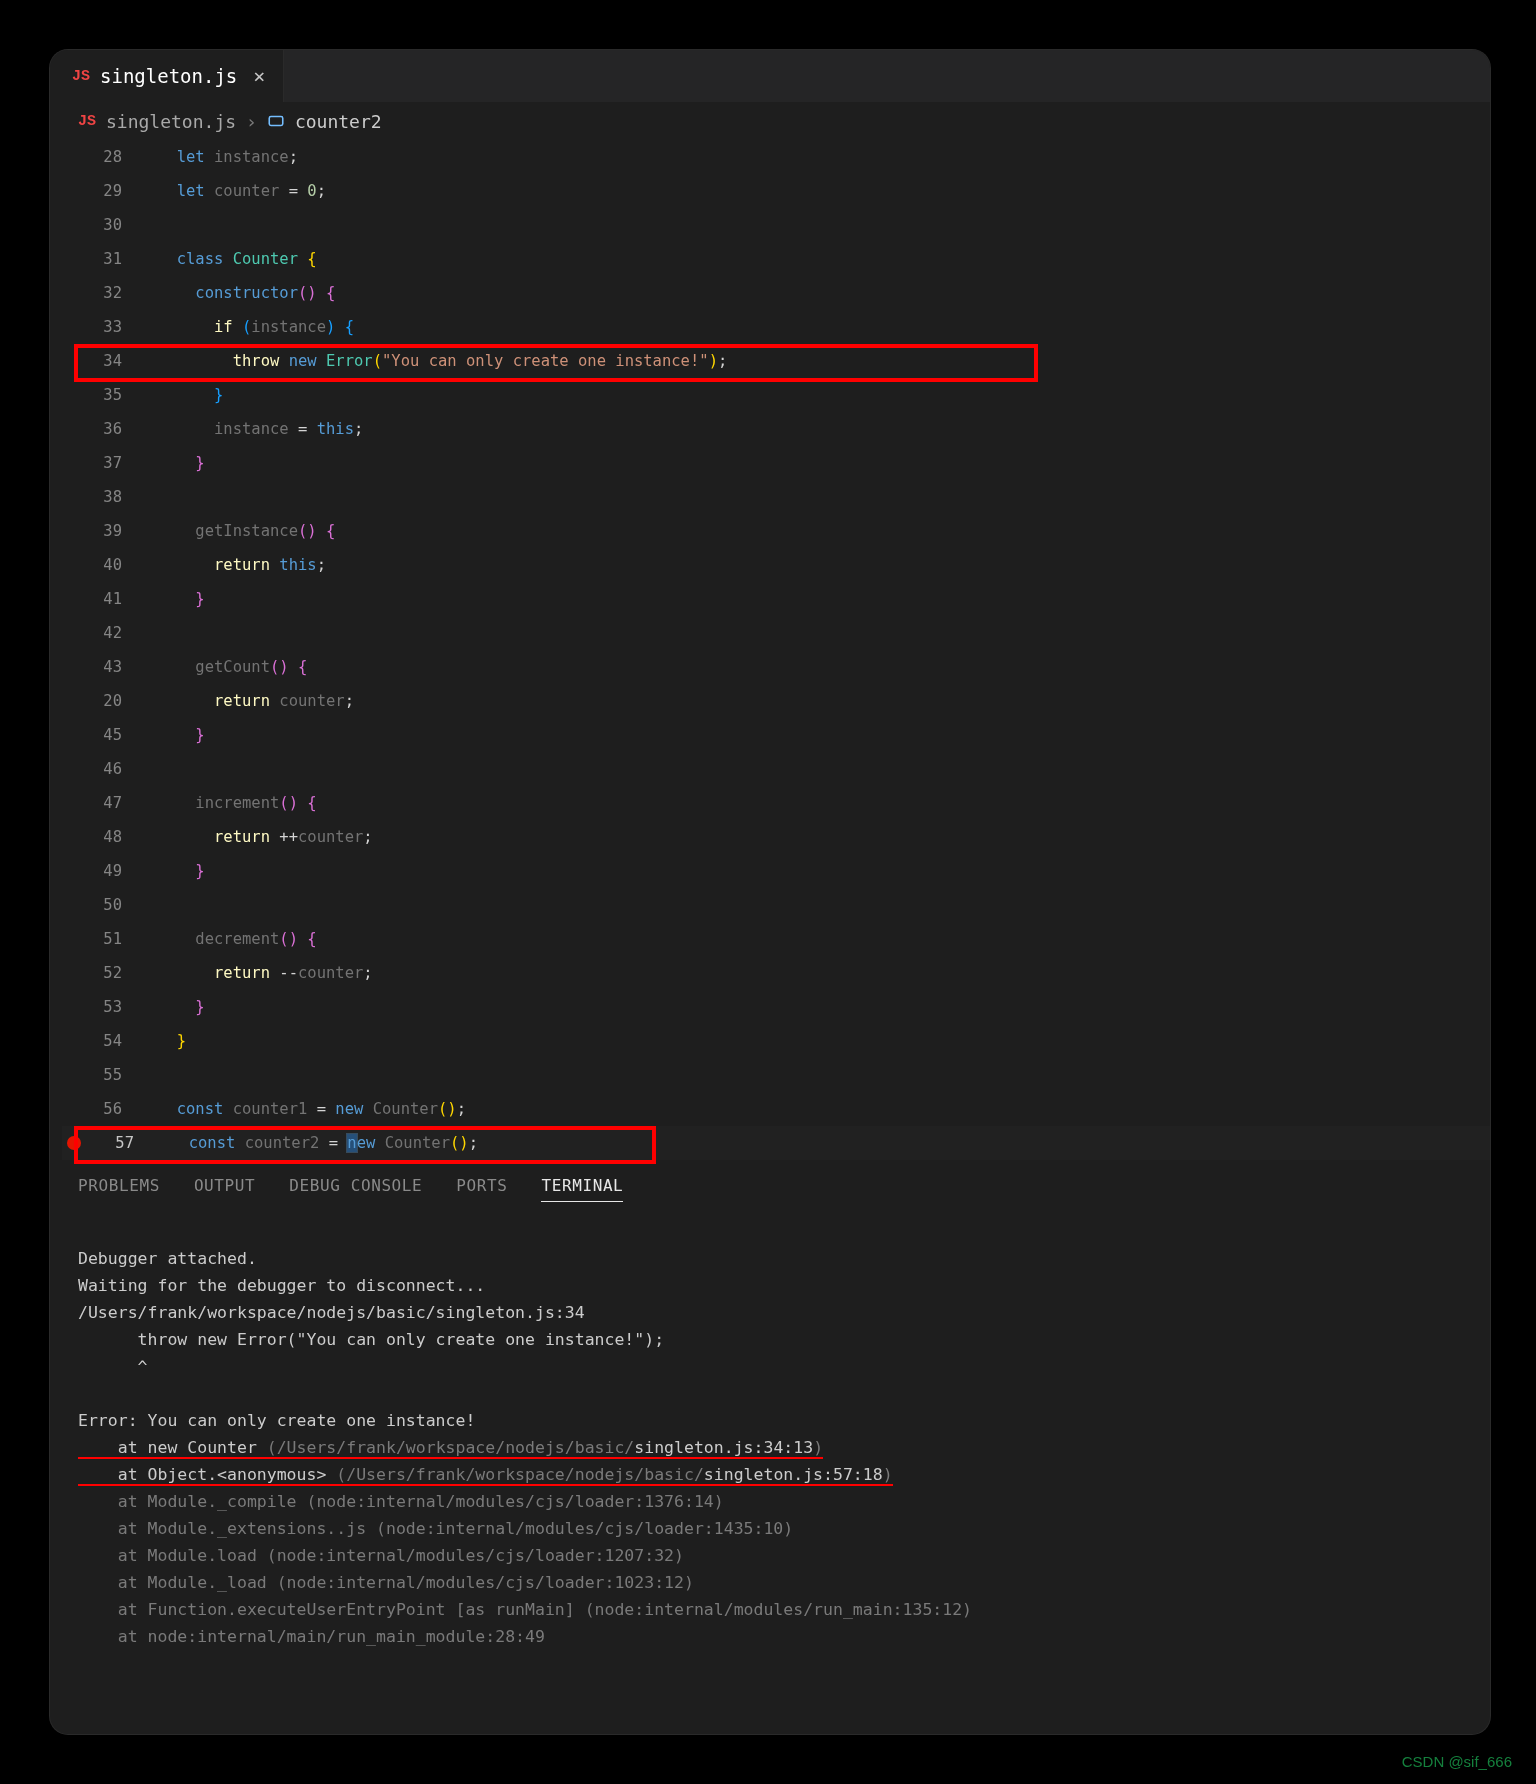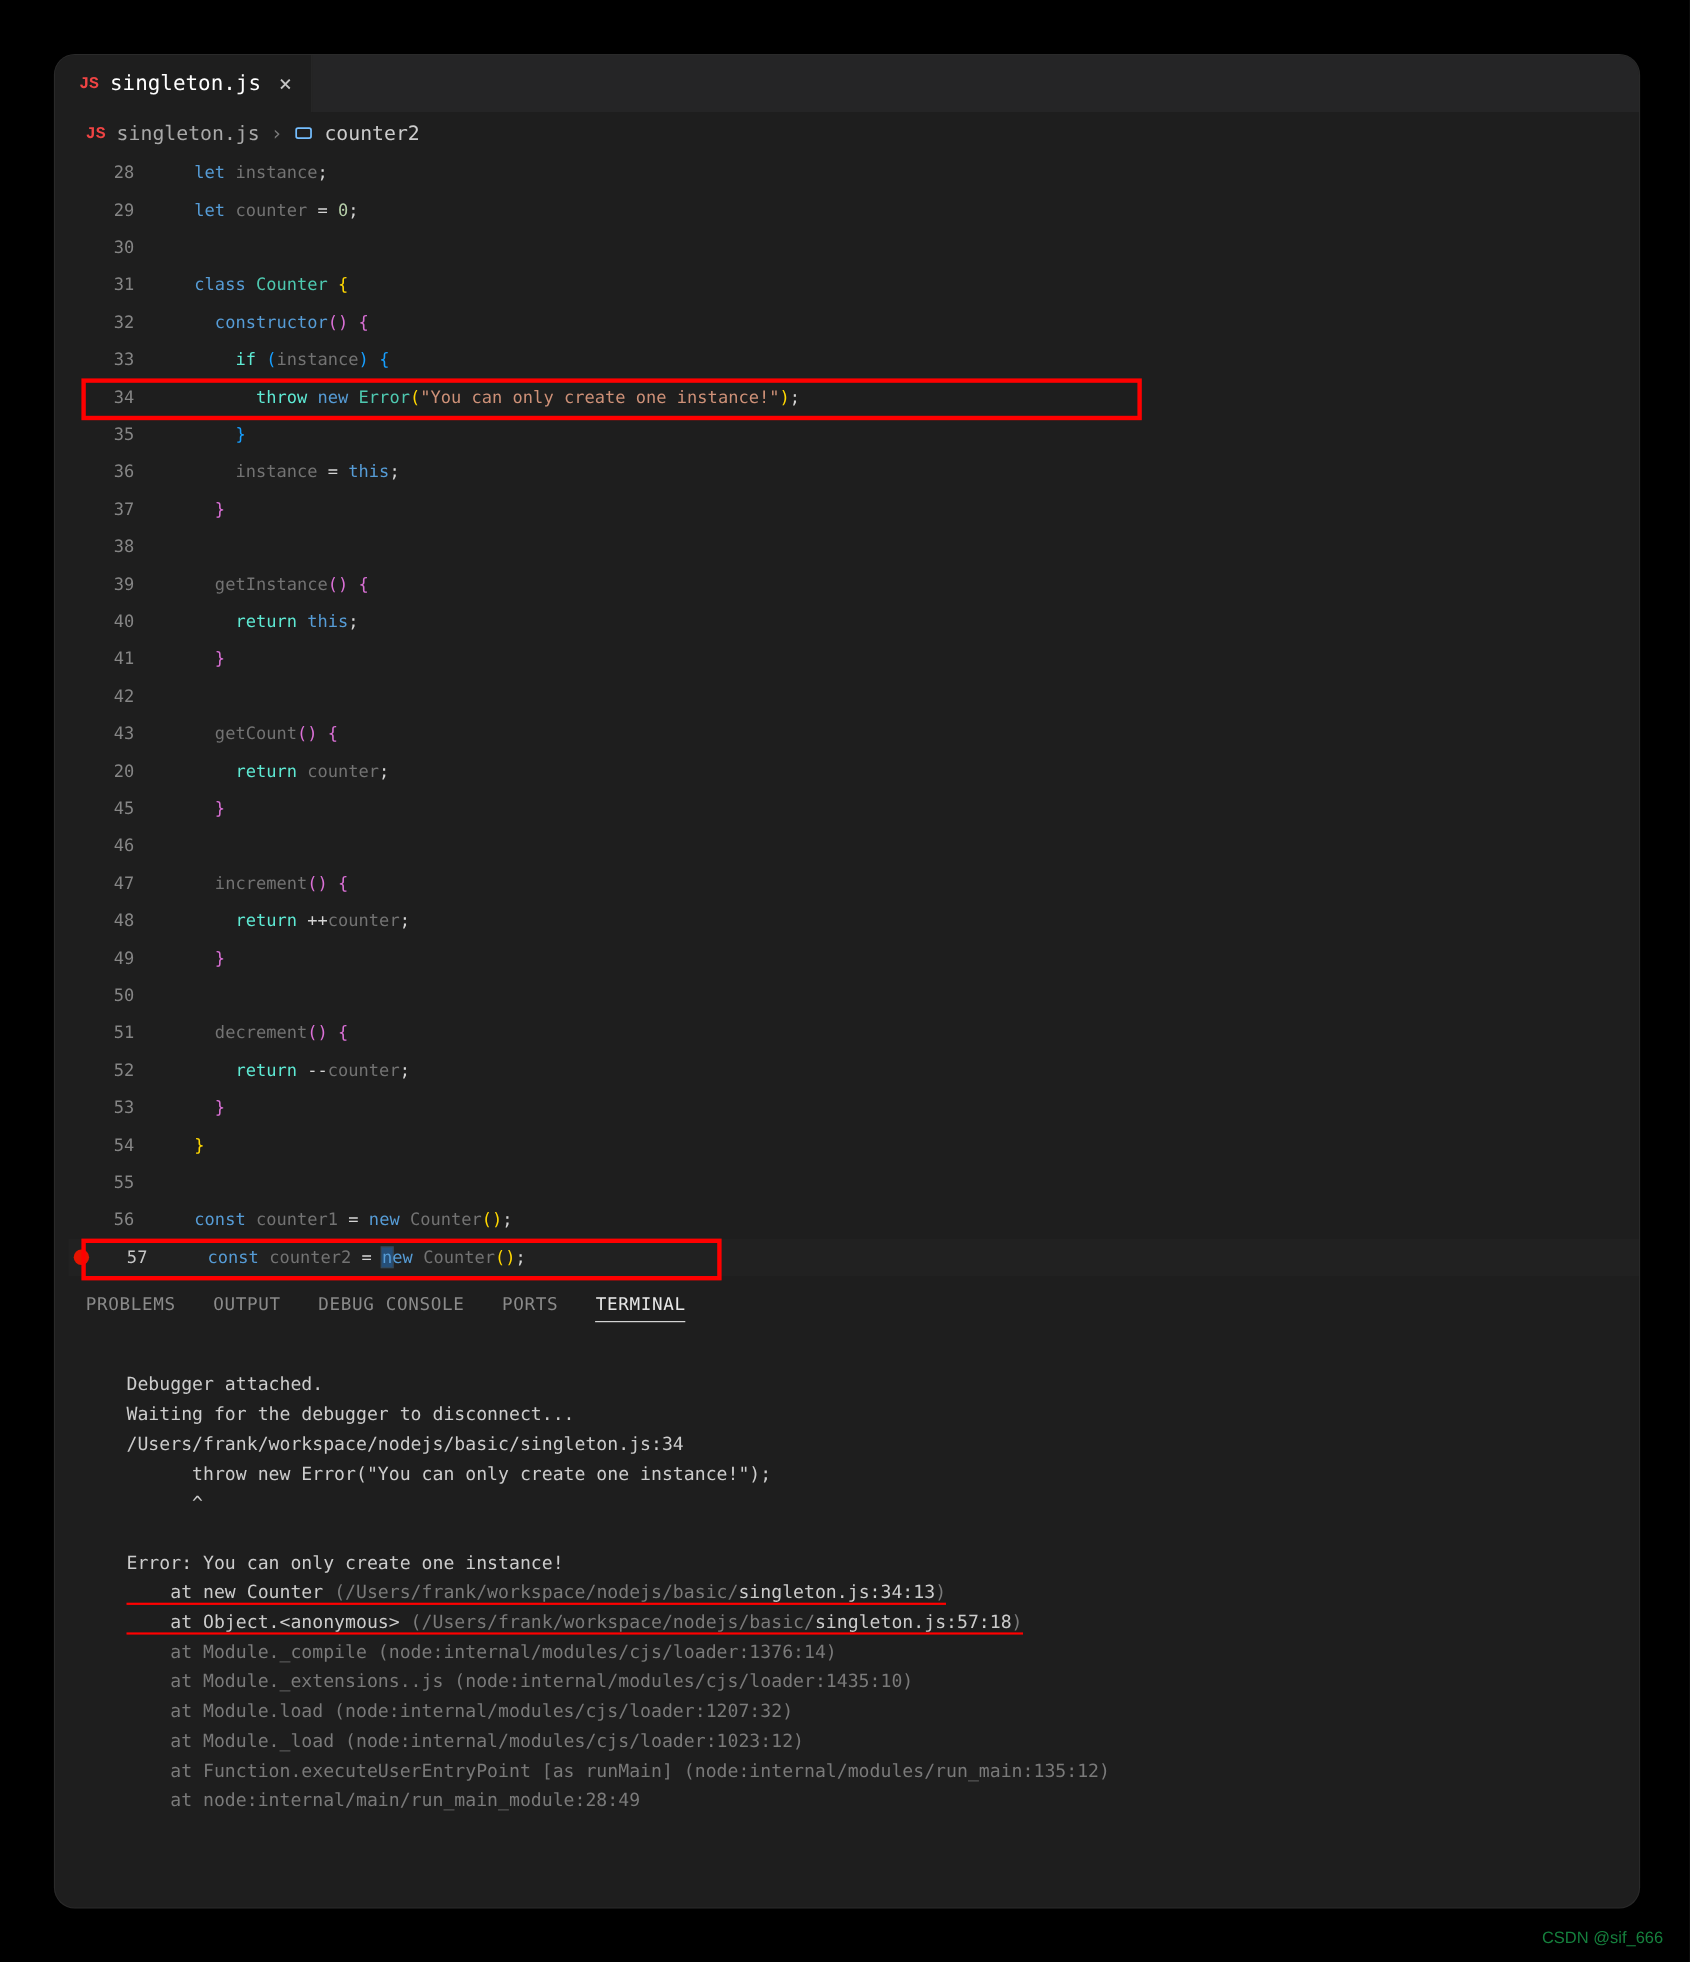--- a/index.html
+++ b/index.html
@@ -94,21 +94,21 @@
   .lnum.active { color: #c6c6c6; }
   .code {
     padding-left: 30px;
     color: #d4d4d4;
     white-space: pre;
     position: relative;
   }
   .line.curline { background: #2a2a2a44; margin-left: 12px; }
   
   .kw-blue { color: #569cd6; }
-  .kw-purple { color: #5eead4; }
+  .kw-purple { color: #fef9c3; }
   .var { color: #737373; }
   .num { color: #b5cea8; }
   .cls { color: #4ec9b0; }
   .fn { color: #737373; }
   .punc { color: #d4d4d4; }
   .paren { color: #ffd700; }
   .paren2 { color: #da70d6; }
   .brace-b { color: #179fff; }
   .str { color: #ce9178; }
   .op { color: #d4d4d4; }
@@ -139,21 +139,20 @@
     color: #e7e7e7;
     border-bottom: 1.5px solid #e7e7e7;
     padding-bottom: 6px;
   }
   .terminal {
     padding: 6px 28px 20px 28px;
     color: #cccccc;
     font-size: 16.5px;
     line-height: 27px;
     white-space: pre;
-    margin-left: 37px;
   }
   .terminal .dim { color: #7a7a7a; }
   .terminal .link { color: #cccccc; }
   .underline-red {
     border-bottom: 2px solid #ff0000;
   }
   .watermark {
     position: absolute;
     right: 24px;
     bottom: 14px;

